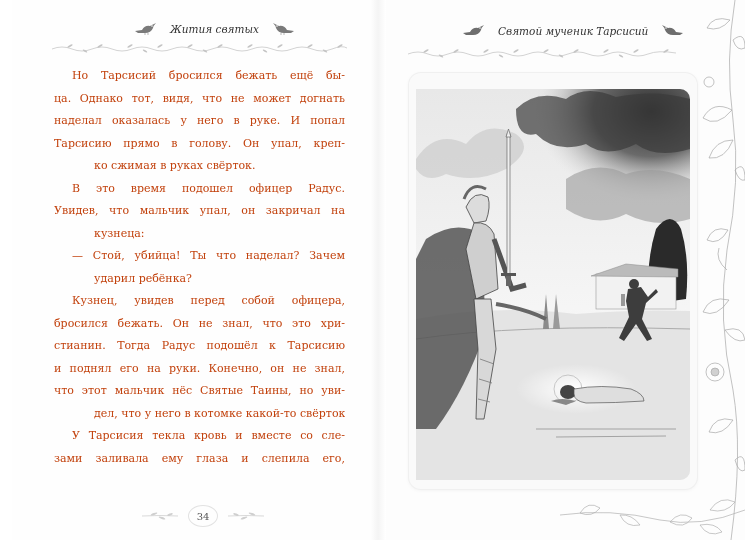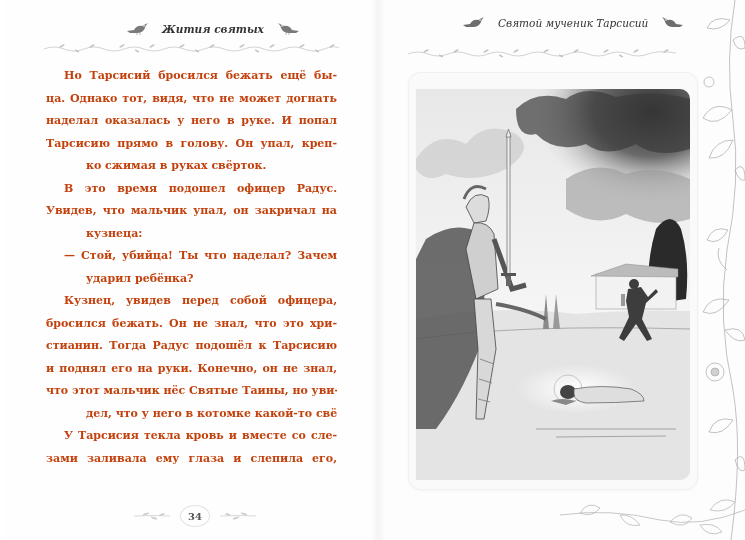--- a/index.html
+++ b/index.html
@@ -3,35 +3,35 @@
   <meta charset="utf-8">
   <style>
     html, body { margin: 0; padding: 0; }
     body {
       width: 745px; height: 540px; overflow: hidden;
       background: #ffffff;
       font-family: "DejaVu Serif", "Liberation Serif", serif;
       position: relative;
     }
     .page { position: absolute; top: 0; height: 540px; background: #fefefe; }
-    .page-left { left: 4px; width: 378px; font-weight: bold; }
+    .page-left { left: 12px; width: 378px; }
     .page-right { left: 378px; width: 367px; background: #fdfdfd; }
     .gutter {
       position: absolute; left: 370px; top: 0; width: 16px; height: 540px;
       background: linear-gradient(to right, #ffffff, #f4f4f4 50%, #ffffff);
     }
 
     
     .running-head {
       position: absolute; display: flex; align-items: center; gap: 10px;
       color: #333; font-family: "DejaVu Serif", serif; font-style: italic;
       font-size: 10.5px; white-space: nowrap;
     }
     .rh-left { left: 122px; top: 22px; }
-    .rh-right { left: 462px; top: 16px; }
+    .rh-right { left: 462px; top: 24px; }
     .bird { width: 26px; height: 14px; }
     .vine-rule { position: absolute; height: 10px; }
     .vine-left { left: 40px; top: 43px; width: 295px; }
     .vine-right { left: 408px; top: 48px; width: 268px; }
 
     
     .text-block {
       position: absolute; left: 42px; top: 65px; width: 291px;
       font-family: "DejaVu Serif", serif; font-size: 11px; line-height: 22.5px;
       color: #c2410c; text-align: justify;

